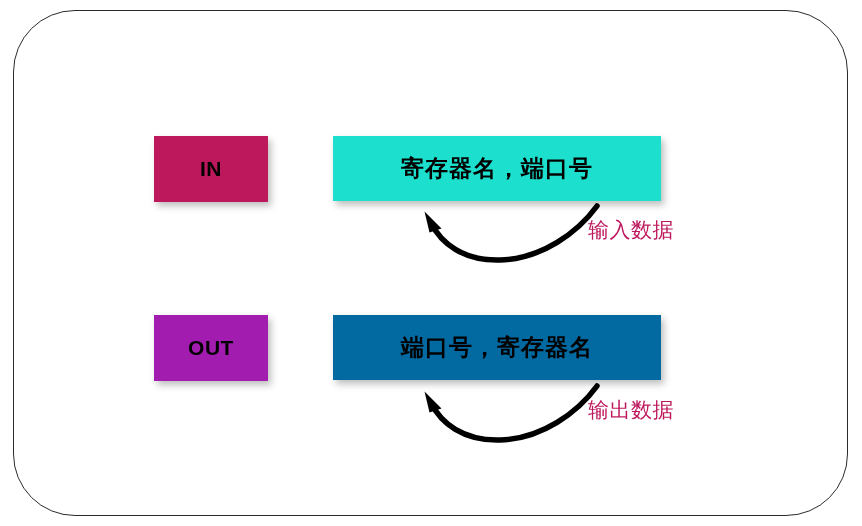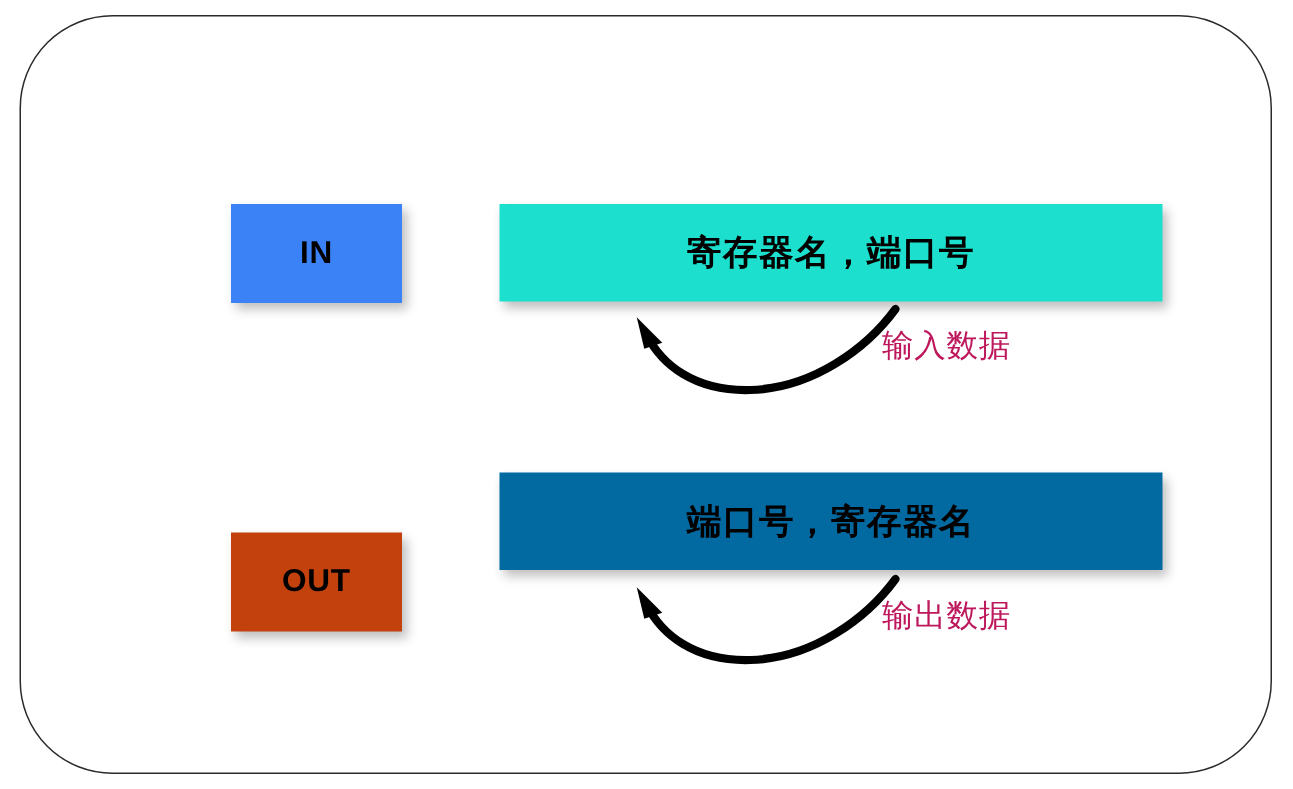--- a/index.html
+++ b/index.html
@@ -54,21 +54,21 @@
     left: 154px;
     width: 114px;
     height: 66px;
     font-size: 21px;
     font-weight: bold;
     letter-spacing: 0.5px;
   }
 
   .operand-box {
     left: 333px;
-    width: 442px;
+    width: 328px;
     height: 65px;
     font-size: 23px;
     font-weight: bold;
     letter-spacing: 1px;
   }
 
   .teal { background: #1ce0cd; }
   .pink { background: #fb8ac4; }
 
   
@@ -100,26 +100,26 @@
   }
   #label-input  { left: 588px; top: 216px; }
   #label-output { left: 588px; top: 396px; }
 </style>
 </head>
 <body>
 
 <div id="diagram-frame" style="border-color: rgb(43, 43, 43);"></div>
 
 <div class="instr-row" id="row-in">
-  <div class="mnemonic-box teal" style="background: #3b82f6;">IN</div>
+  <div class="mnemonic-box teal" style="background: #be185d;">IN</div>
   <div class="operand-box teal" style="background: rgb(28, 224, 205);">寄存器名，端口号</div>
 </div>
 
 <div class="instr-row" id="row-out">
-  <div class="mnemonic-box pink" style="background: #c2410c; margin-top: 40px;">OUT</div>
+  <div class="mnemonic-box pink" style="background: #a21caf;">OUT</div>
   <div class="operand-box pink" style="background: #0369a1;">端口号，寄存器名</div>
 </div>
 
 <svg class="arrow-svg" viewBox="0 0 862 526">
 
   <g>
     <path class="arrow-path" d="M 597 206 C 578 232 542 259 500 260 C 463 261 441 243 431 223"></path>
     <polygon class="arrow-head" points="424.5,211.5 441.5,228.5 429.5,232.5"></polygon>
   </g>
 

